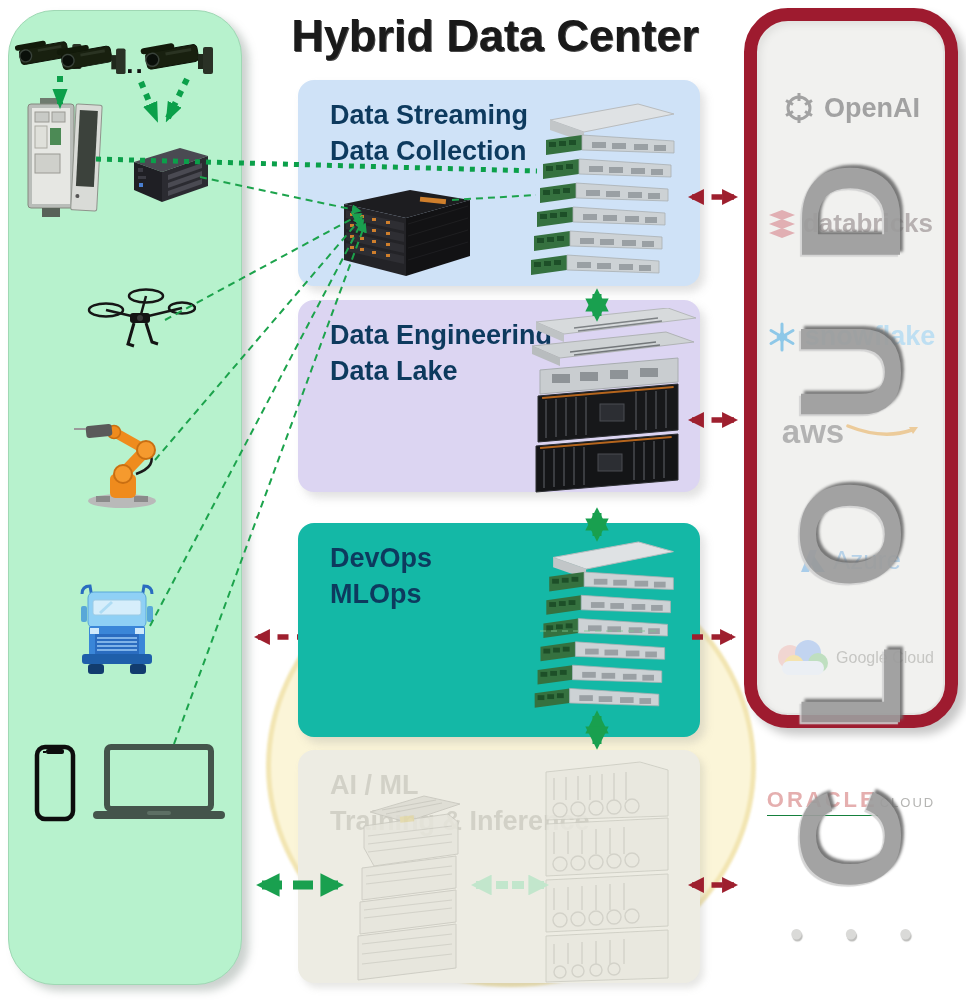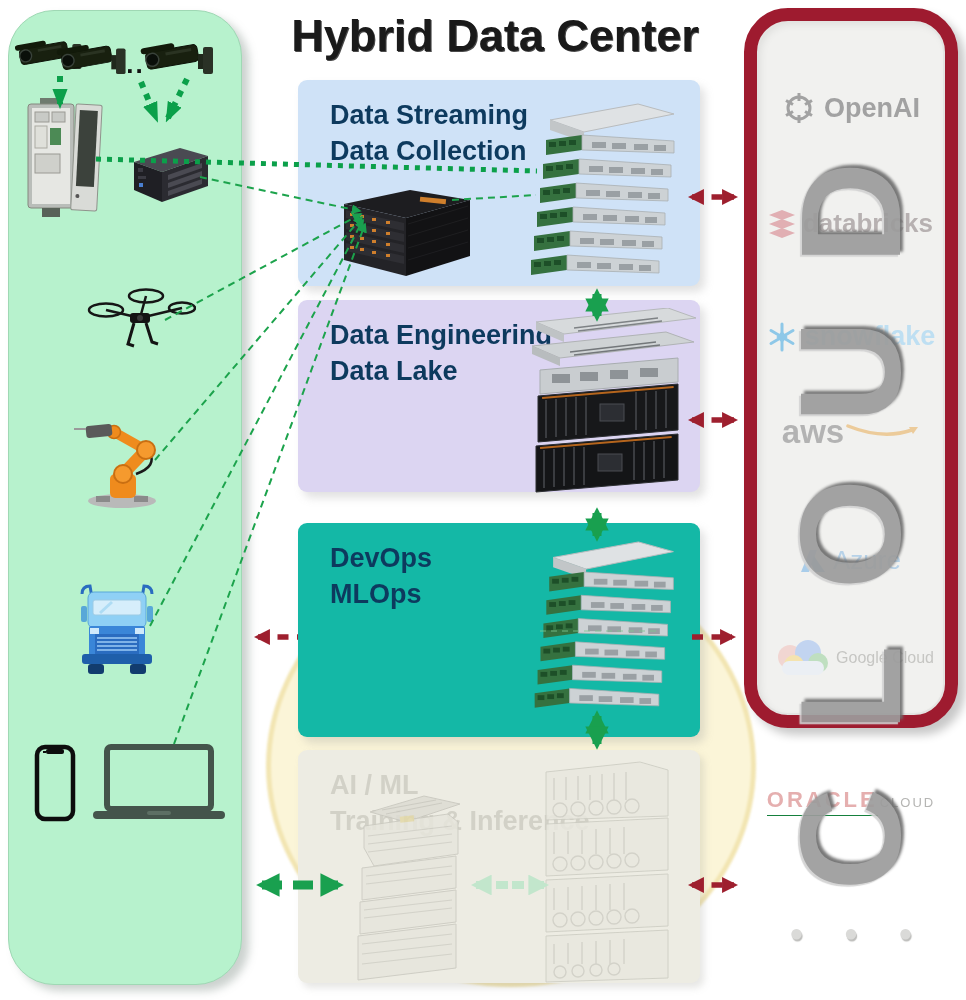--- a/index.html
+++ b/index.html
@@ -14,21 +14,21 @@
   .edge-label{left:0;bottom:22px;width:100%;text-align:center;font-size:57px;font-weight:bold;
     letter-spacing:4px;color:#9fa5a7;
     text-shadow:2px 3px 2px #6f7f78,-1px -1px 1px #def2e4;}
   .cam-ellipsis{left:108px;top:38px;font-size:26px;font-weight:bold;color:#111;letter-spacing:2px;}
 
   
   .title{left:248px;top:10px;width:494px;text-align:center;font-size:45px;font-weight:800;
     color:#1a1a1a;z-index:3;text-shadow:1px 1px 0 #4a4a4a;}
 
   
-  .dc-box{left:298px;width:402px;border-radius:9px;z-index:2;box-shadow:5px 6px 8px rgba(150,150,150,.28);text-decoration:underline;}
+  .dc-box{left:298px;width:402px;border-radius:16px;z-index:2;box-shadow:5px 6px 8px rgba(150,150,150,.28);text-decoration:underline;}
   .box-streaming{top:80px;height:206px;background:#cfe2f7;}
   .box-engineering{top:300px;height:192px;background:#dcd5f2;}
   .box-devops{top:523px;height:214px;background:#14b8a6;}
   .box-aiml{top:750px;height:233px;background:#edece3;box-shadow:4px 5px 7px rgba(160,160,150,.25);}
   .box-label{left:32px;top:18px;font-size:27px;font-weight:bold;color:#0d3a5e;line-height:1.32;}
   .box-label.faded{color:#d2d1c7;}
 
   
   .glow{left:266px;top:545px;width:480px;height:432px;border-radius:50%;
     background:#fbf5d8;border:5px solid #f2e5b2;z-index:1;filter:blur(1px);}

